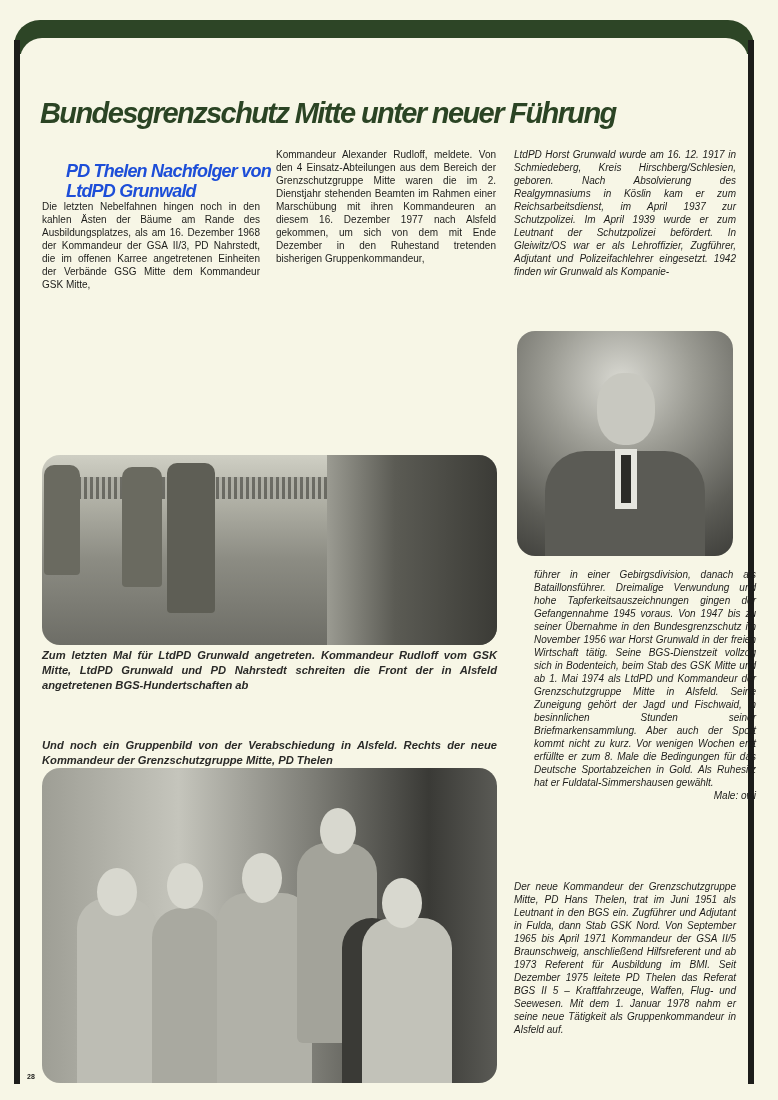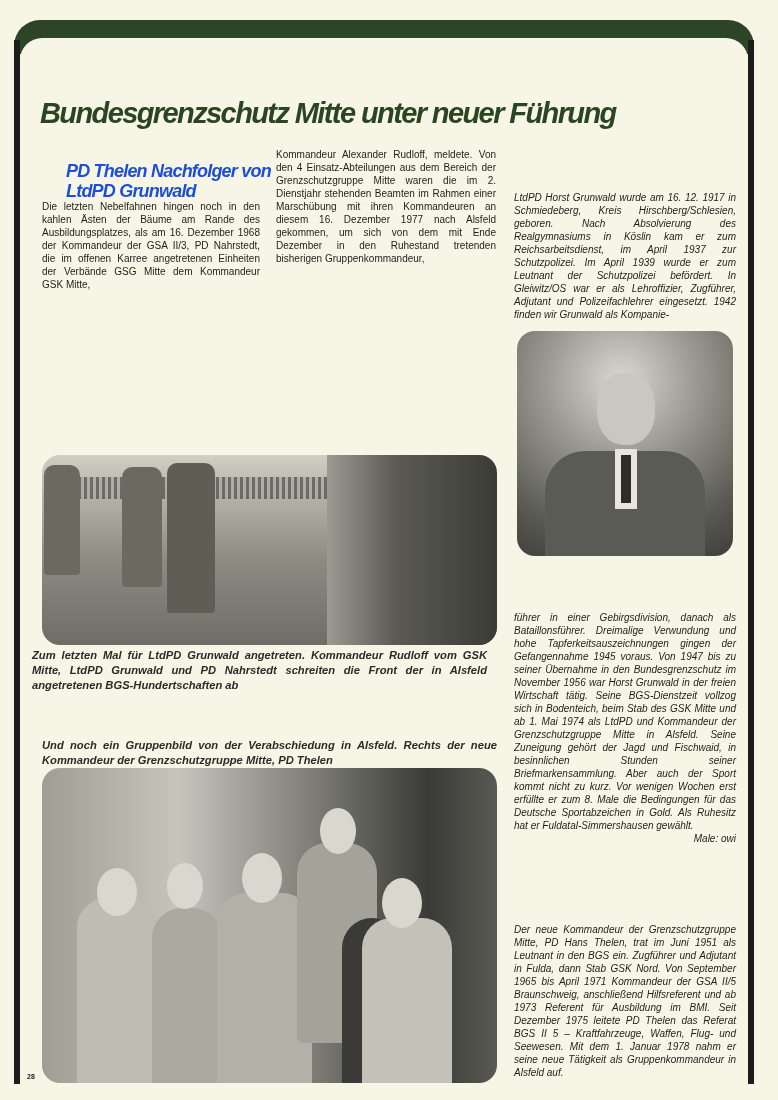--- a/index.html
+++ b/index.html
@@ -47,25 +47,25 @@
       letter-spacing: -0.8px; line-height: 20px;
       color: #1d4ed8;
       margin-left: 24px;
     }
     .col-text {
       position: absolute;
       font-size: 10px; line-height: 13px;
       text-align: justify;
       hyphens: manual;
     }
-    .italic { font-style: italic; margin-top: 43px; }
+    .italic { font-style: italic; }
     .col1 { left: 42px; top: 200px; width: 218px; }
     .col2 { left: 276px; top: 148px; width: 220px; }
     .col3a { left: 514px; top: 148px; width: 222px; }
-    .col3b { left: 514px; top: 568px; width: 222px; }
+    .col3b { left: 534px; top: 568px; width: 222px; }
     .col3c { left: 514px; top: 880px; width: 222px; }
     .credit { text-align: right; }
     .photo {
       position: absolute;
       border-radius: 18px;
       overflow: hidden;
     }
     .photo1 {
       left: 42px; top: 455px; width: 455px; height: 190px;
       background:
@@ -81,21 +81,21 @@
       position: absolute; background: #6a6a60; border-radius: 10px 10px 4px 4px;
     }
     .photo1 .line-troops {
       position: absolute; right: 0; top: 0; width: 170px; height: 190px;
       background: linear-gradient(90deg, #9b9b92 0%, #5b5b54 40%, #3b3b36 100%);
     }
     .caption {
       position: absolute; font-size: 11.2px; line-height: 15px;
       font-style: italic; font-weight: bold; color: #2a2a28;
     }
-    .cap1 { left: 32px; top: 648px; width: 455px; text-align: justify; }
+    .cap1 { left: 42px; top: 648px; width: 455px; text-align: justify; }
     .cap2 { left: 42px; top: 738px; width: 455px; text-align: justify; }
     .photo2 {
       left: 42px; top: 768px; width: 455px; height: 315px;
       background: linear-gradient(90deg, #9e9e95 0%, #c5c5bc 30%, #7c7c75 60%, #3a3a36 85%, #5a5a55 100%);
     }
     .photo2 .person {
       position: absolute; border-radius: 30px 30px 6px 6px;
       background: #b9b9b0;
     }
     .photo2 .head {

